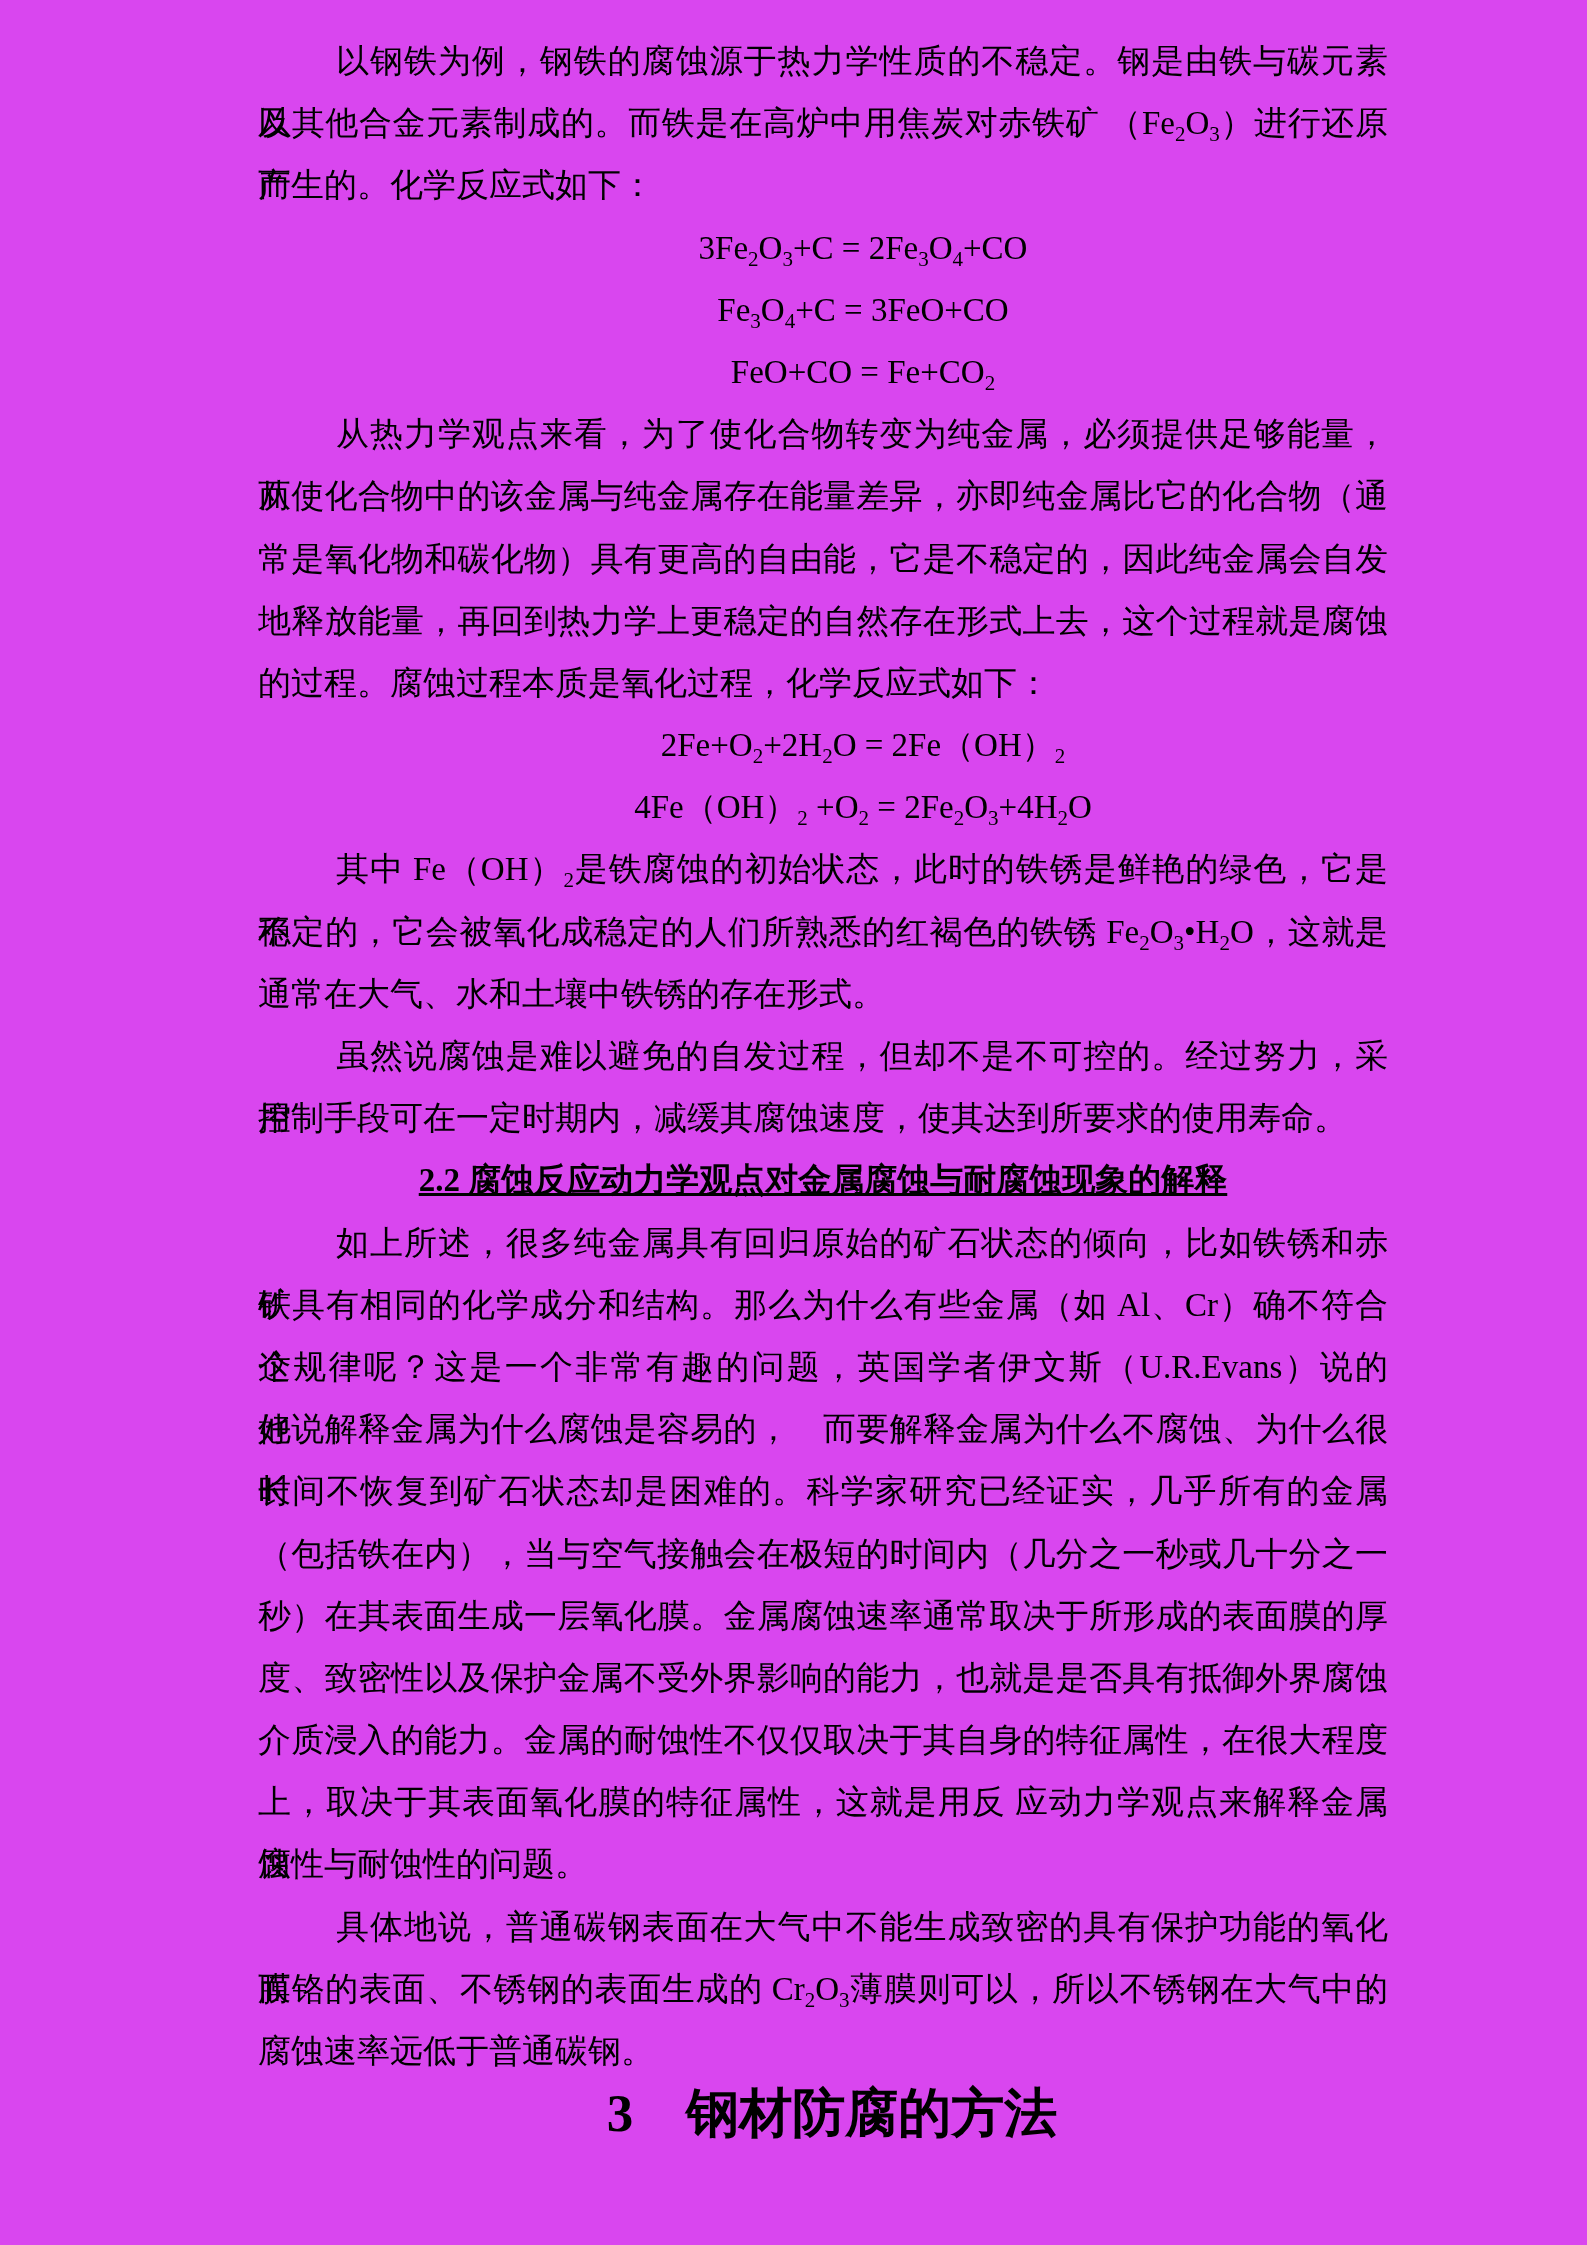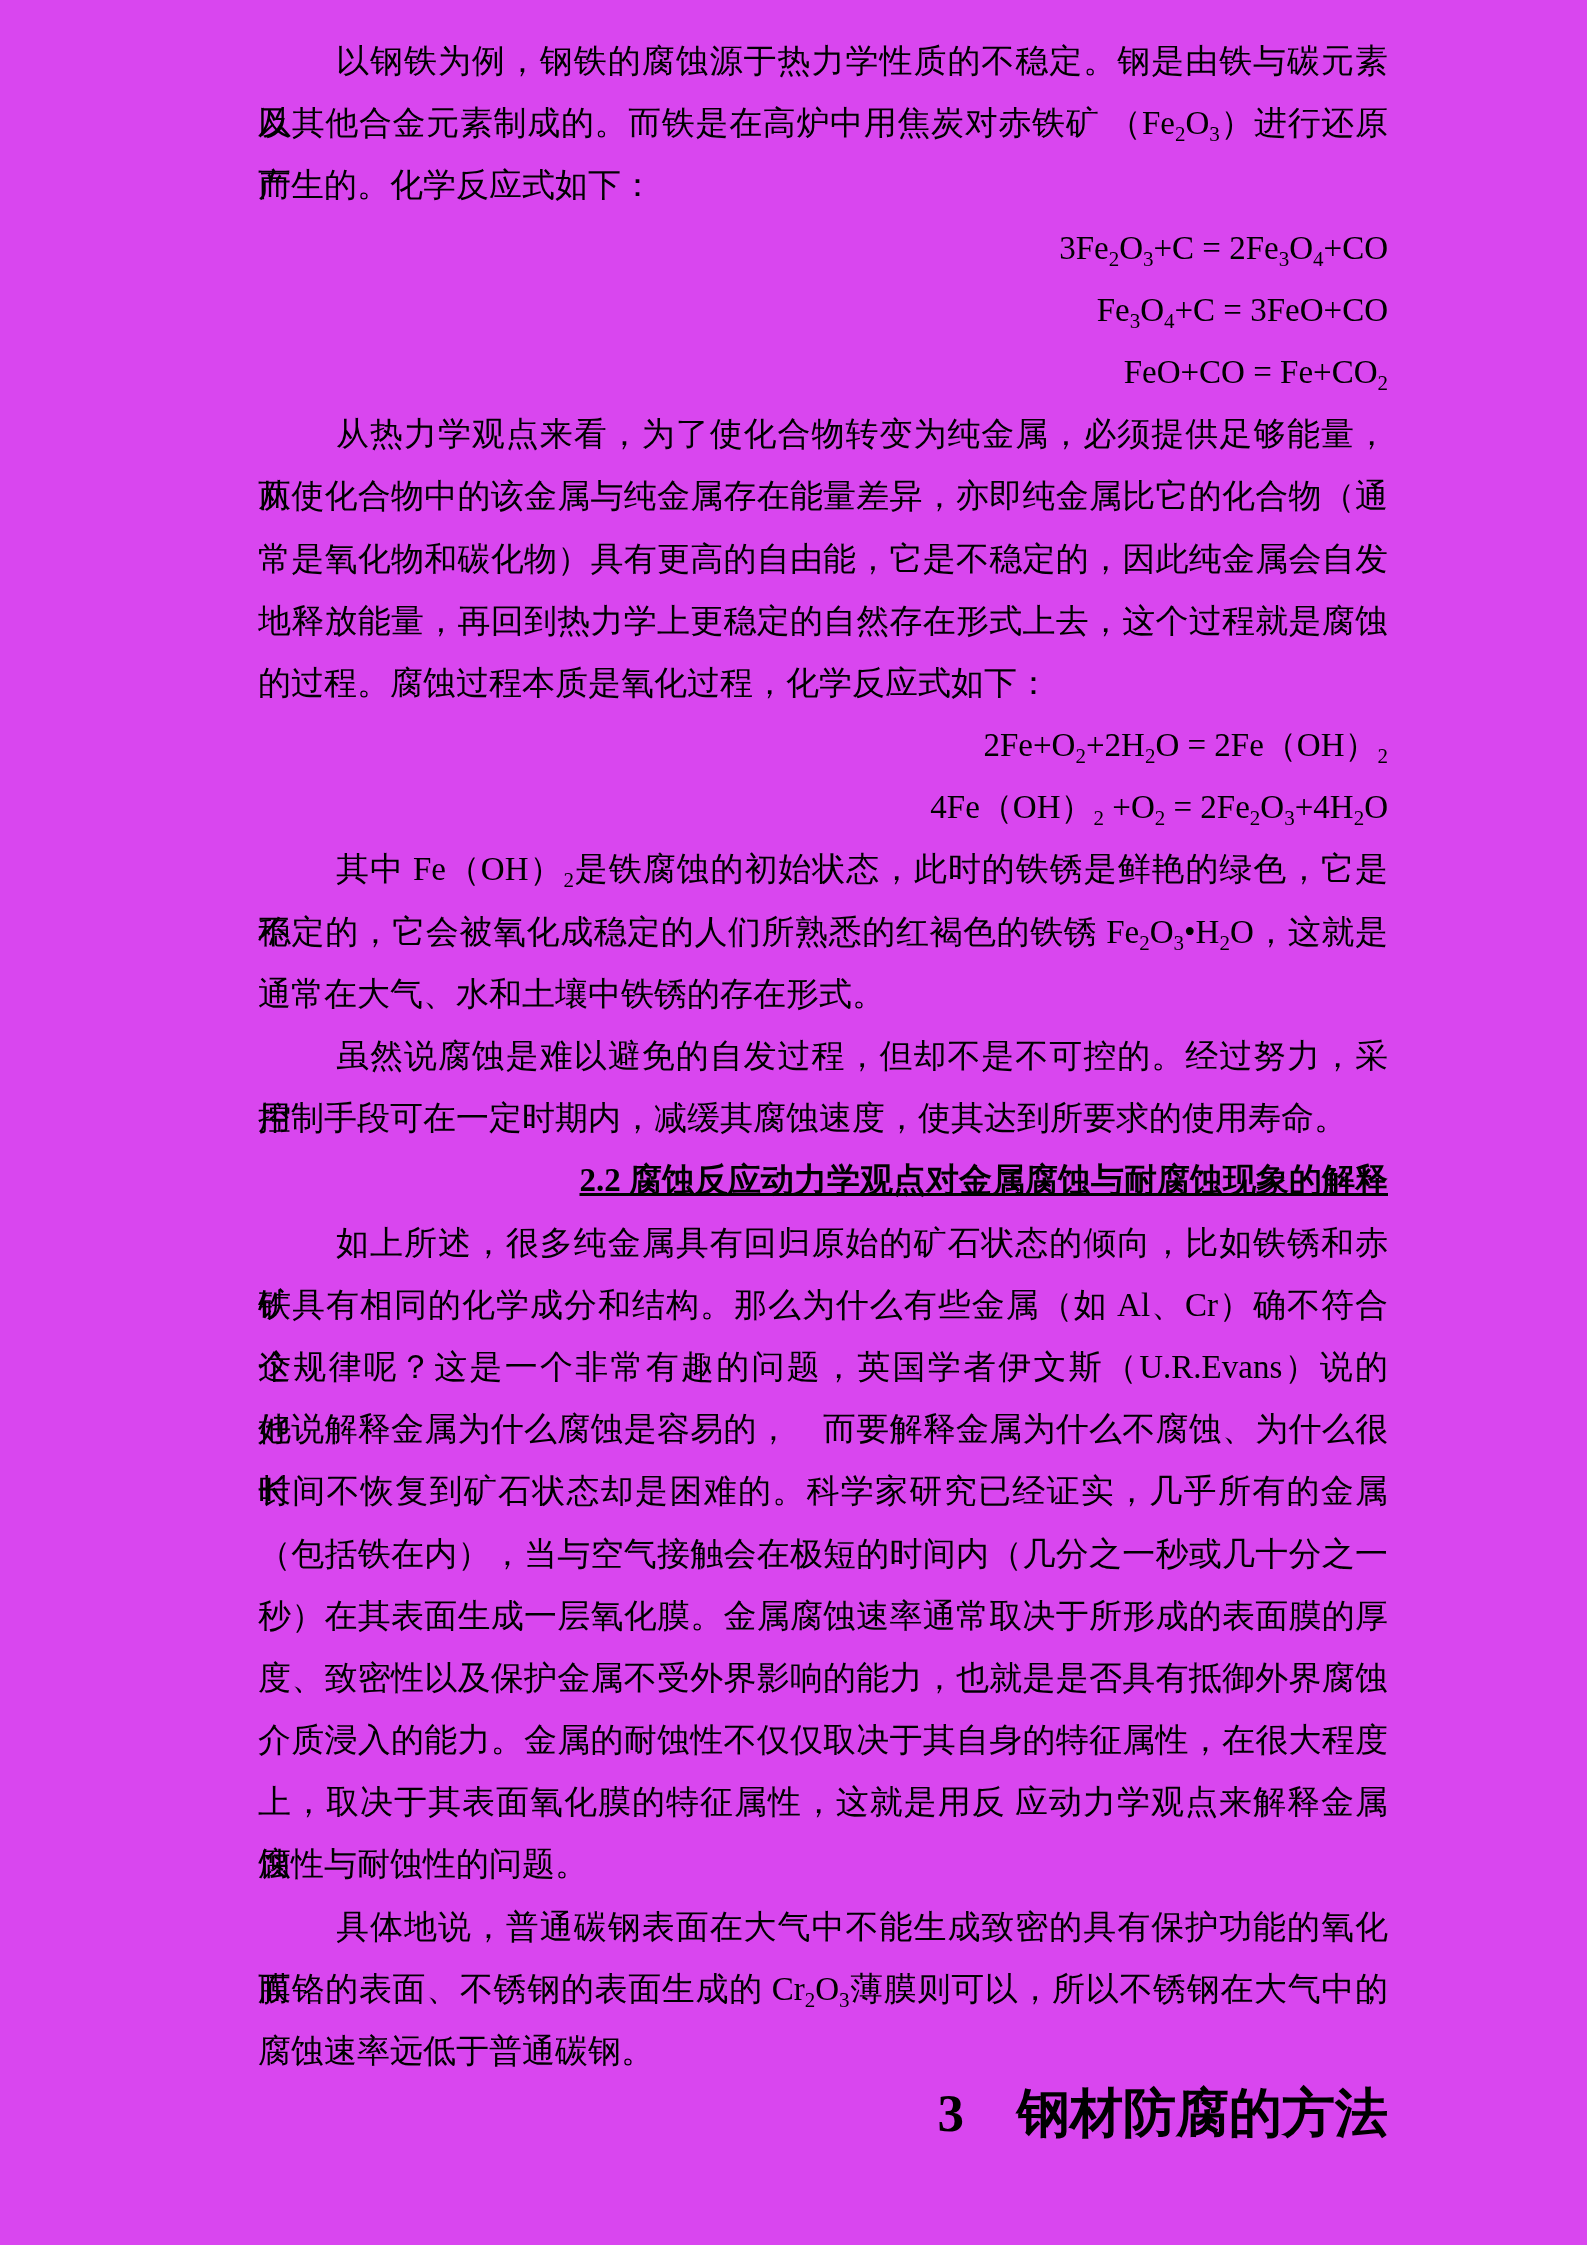--- a/index.html
+++ b/index.html
@@ -13,21 +13,21 @@
   }
   .content{
     padding:30px 235px 0 222px;
   }
   .line{
     font-family:"Liberation Serif","DejaVu Serif",serif;
     font-size:33px;
     line-height:62.2px;
     height:62.2px;
     color:#000000;
-    text-align:right;
+    text-align:center;
   }
   .line sub{
     font-size:21px;
     line-height:0;
     position:relative;
     top:7px;
     vertical-align:baseline;
   }
   .start{text-indent:78px;}
   .start,.mid{

